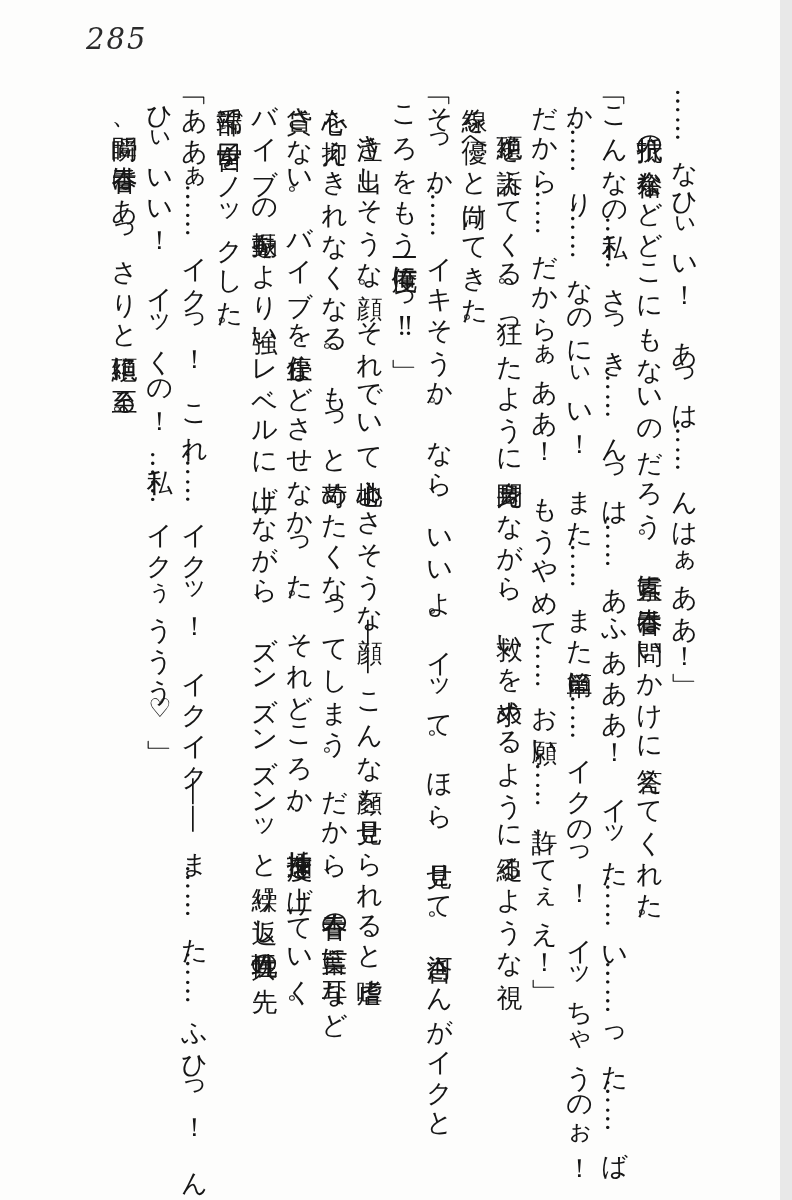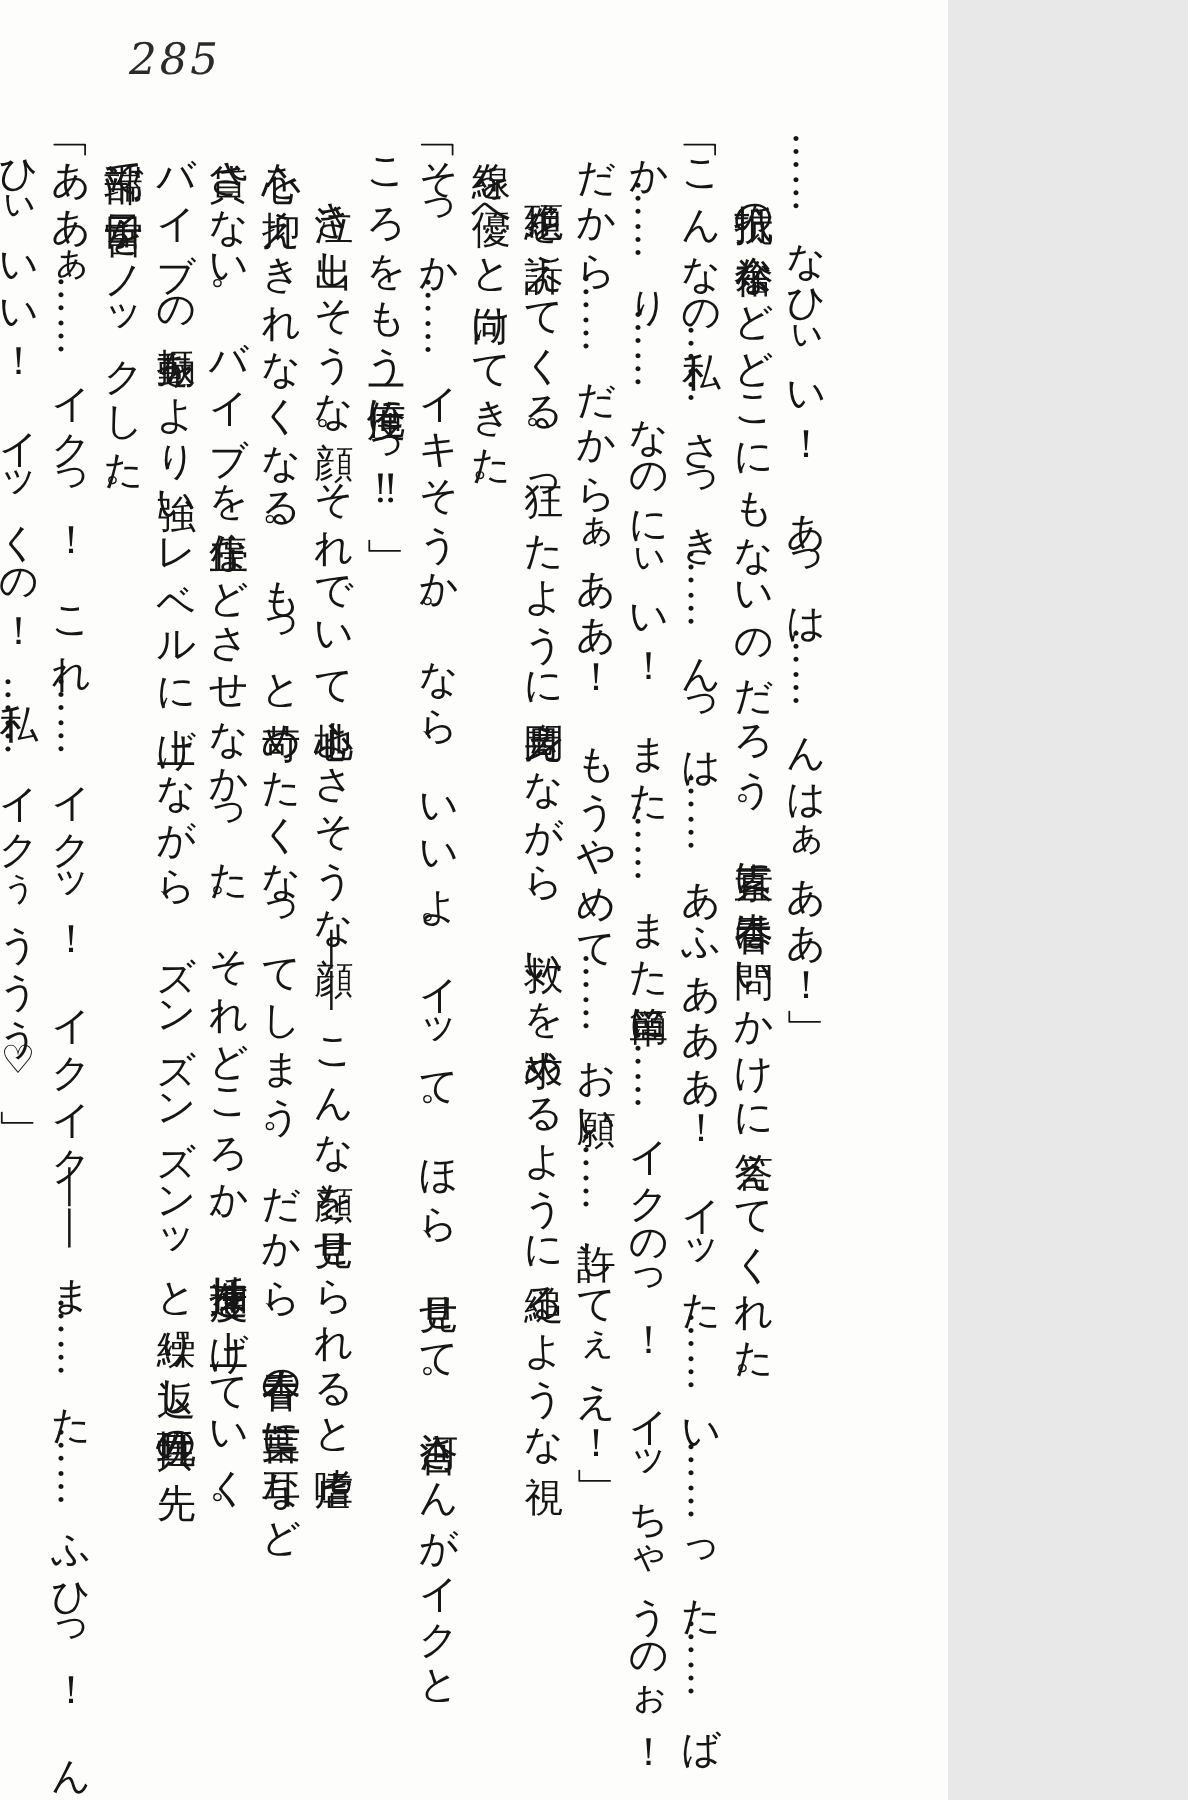--- a/index.html
+++ b/index.html
@@ -2,21 +2,21 @@
 <html><head>
 <meta charset="utf-8">
 <style>
   html, body {
     margin: 0;
     padding: 0;
     background: #e8e8e8;
   }
   .book-page {
     position: relative;
-    width: 632px;
+    width: 780px;
     height: 1200px;
     background: #fdfdfc;
     overflow: hidden;
     font-family: "DejaVu Serif", "Liberation Serif", serif;
   }
   .page-number {
     position: absolute;
     top: 22px;
     left: 86px;
     font-style: italic;

